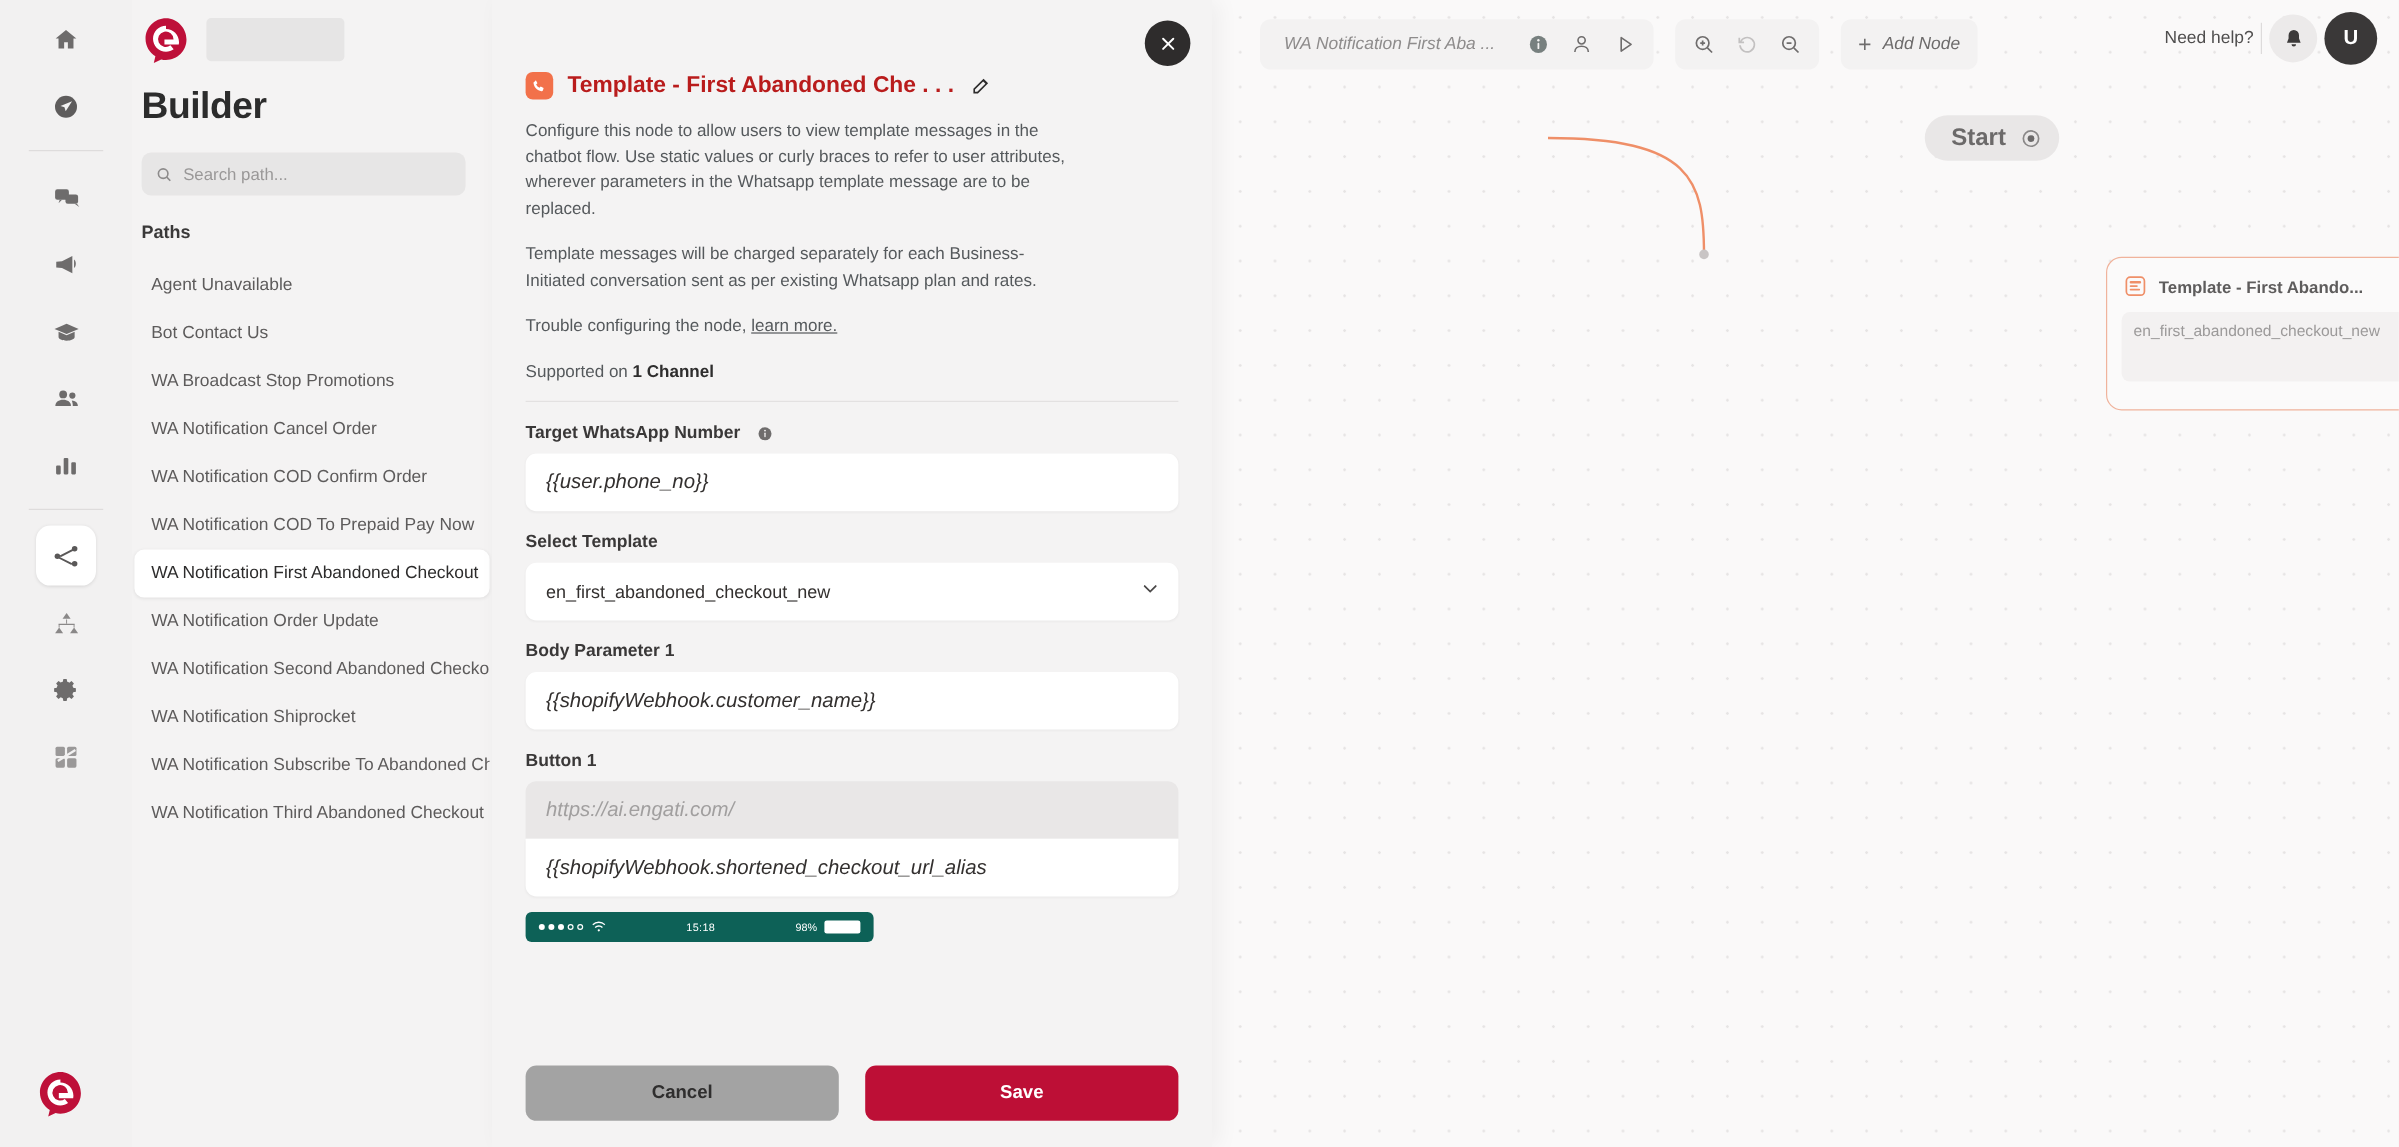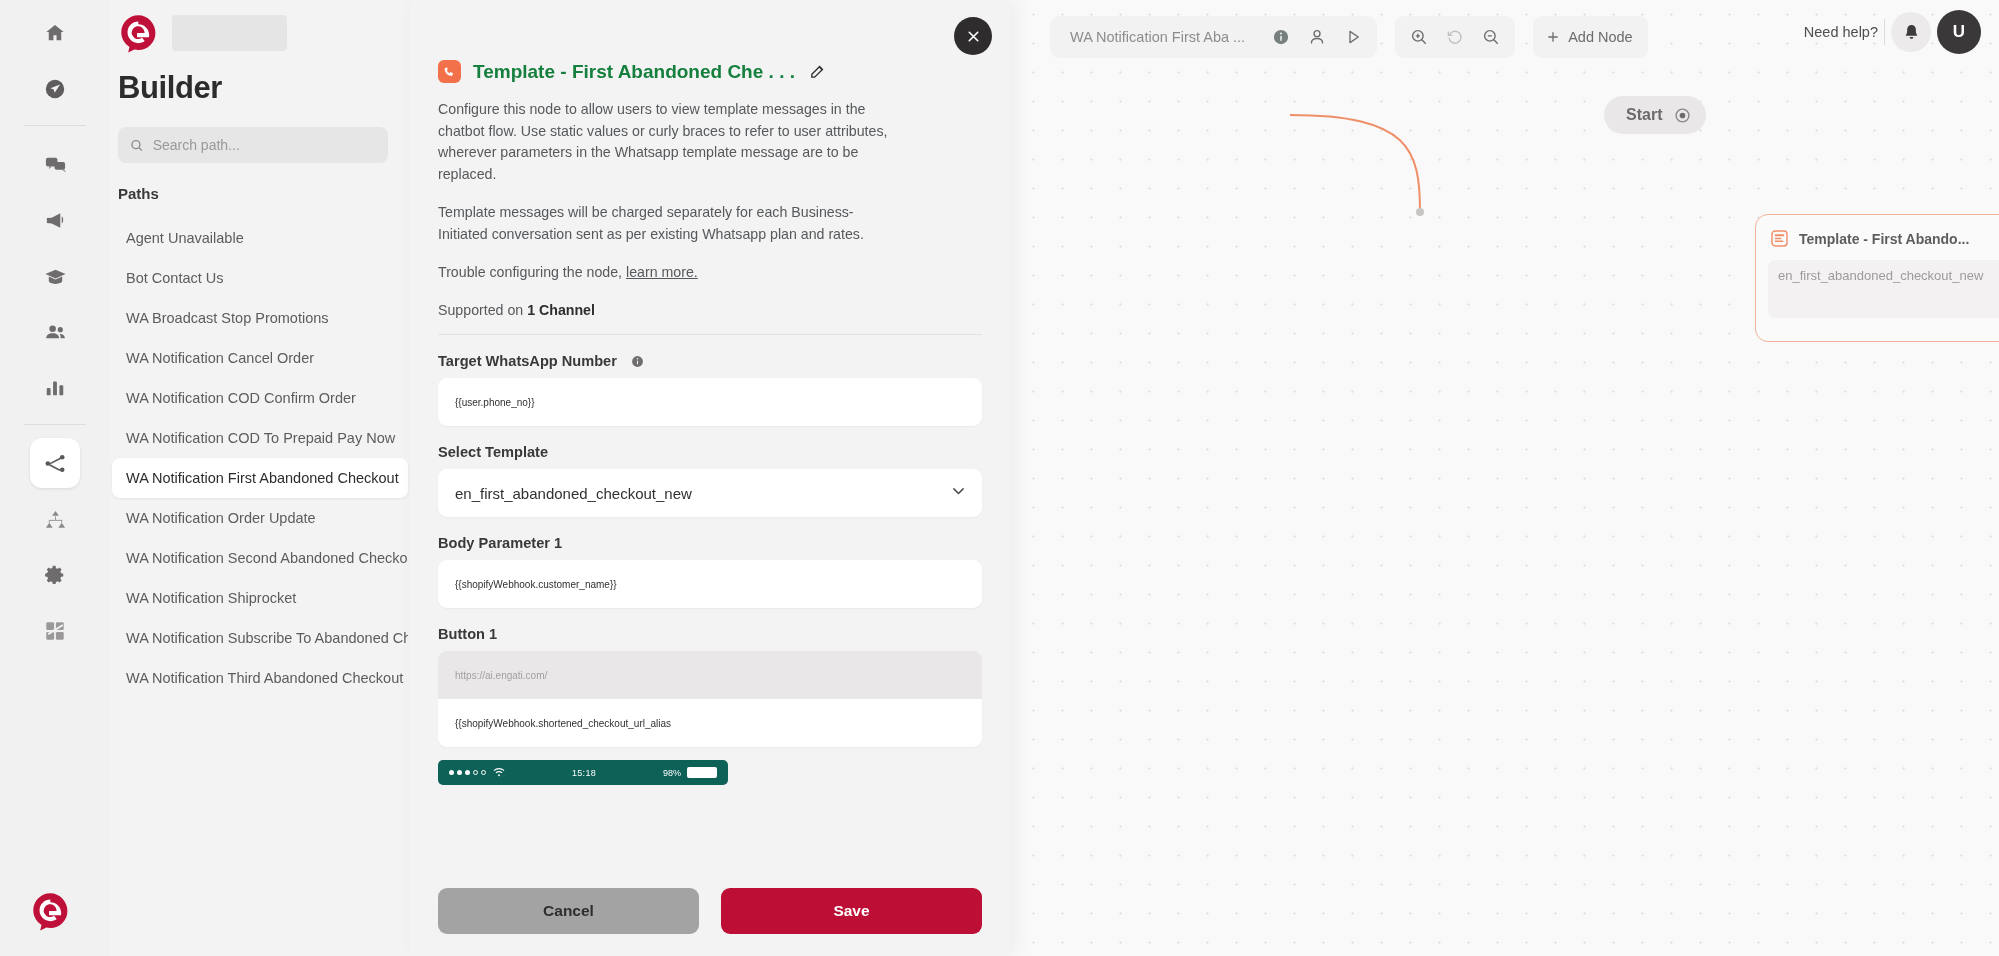--- a/index.html
+++ b/index.html
@@ -88,21 +88,21 @@
   .canvas {
     position: absolute; left: 410px; top: 0;
     width: 1589px; height: 956px;
     background: #faf9f9;
     background-image: radial-gradient(circle, #e6e4e4 1.1px, transparent 1.2px);
     background-size: 29px 29px;
     z-index: 5;
   }
   .canvas-toolbar {
     position: absolute; left: 640px; top: 16px;
-    display: flex; align-items: center; gap: 18px;
+    display: flex; align-items: center; gap: 18px; font-style: italic;
   }
   .tb-group {
     display: flex; align-items: center;
     background: #f3f2f2; border-radius: 9px; height: 42px;
     padding: 0 6px;
   }
   .tb-flowname {
     font-size: 14.5px; color: #8e8c8c; padding: 0 18px 0 14px;
     white-space: nowrap;
   }
@@ -135,21 +135,21 @@
     display: flex; align-items: center; justify-content: center;
     font-size: 17px; font-weight: 600; cursor: pointer;
   }
 
   
   .start-node {
     position: absolute; left: 1194px; top: 96px;
     height: 38px; padding: 0 15px 0 22px;
     background: #e9e7e7; border-radius: 19px;
     display: flex; align-items: center; gap: 12px;
-    font-size: 16px; font-weight: 700; color: #6c6a6a; cursor: pointer;
+    font-size: 20px; font-weight: 700; color: #6c6a6a; cursor: pointer;
   }
   .node-card {
     position: absolute; left: 1345px; top: 214px;
     width: 266px; height: 128px;
     background: #fbfafa; border: 1.5px solid #f0b39c;
     border-radius: 13px; cursor: pointer;
   }
   .node-head {
     display: flex; align-items: center; gap: 10px;
     padding: 14px 0 0 14px;
@@ -188,21 +188,21 @@
   .modal-title-row {
     display: flex; align-items: center; gap: 12px;
   }
   .node-type-icon {
     width: 23px; height: 23px; border-radius: 6px;
     background: #f2714a;
     display: flex; align-items: center; justify-content: center;
     flex: 0 0 auto;
   }
   .modal-title {
-    font-size: 19px; font-weight: 700; color: #15803d;
+    font-size: 19px; font-weight: 700; color: #b91c1c;
     white-space: nowrap;
   }
   .edit-pencil { cursor: pointer; display: flex; margin-left: 2px; }
   .modal-desc {
     margin-top: 16px; font-size: 14.2px; line-height: 1.52;
     color: #55595c; max-width: 452px;
   }
   .modal-desc p + p { margin-top: 17px; }
   .modal-desc a { color: #55595c; text-decoration: underline; }
   .supported {
@@ -214,23 +214,24 @@
   }
 
   .field { margin-top: 18px; }
   .field-label {
     font-size: 14.6px; font-weight: 700; color: #3a3838;
     display: flex; align-items: center; gap: 14px;
   }
   .field-input {
     margin-top: 9px; width: 100%; height: 48px;
     background: #ffffff; border: none; border-radius: 9px;
-    padding: 0 17px; font-family: inherit; font-size: 10px;
+    padding: 0 17px; font-family: inherit; font-size: 17px;
     color: #33302f; outline: none;
     box-shadow: 0 1px 2px rgba(0,0,0,.04);
+    font-style: italic;
   }
   .field-input.disabled {
     background: #e9e7e7; color: #a19f9f; border-radius: 9px 9px 0 0;
     box-shadow: none;
   }
   .field-input.joined-bottom {
     margin-top: 0; border-radius: 0 0 9px 9px;
   }
   .select-wrap { position: relative; margin-top: 9px; }
   .select-wrap select {

